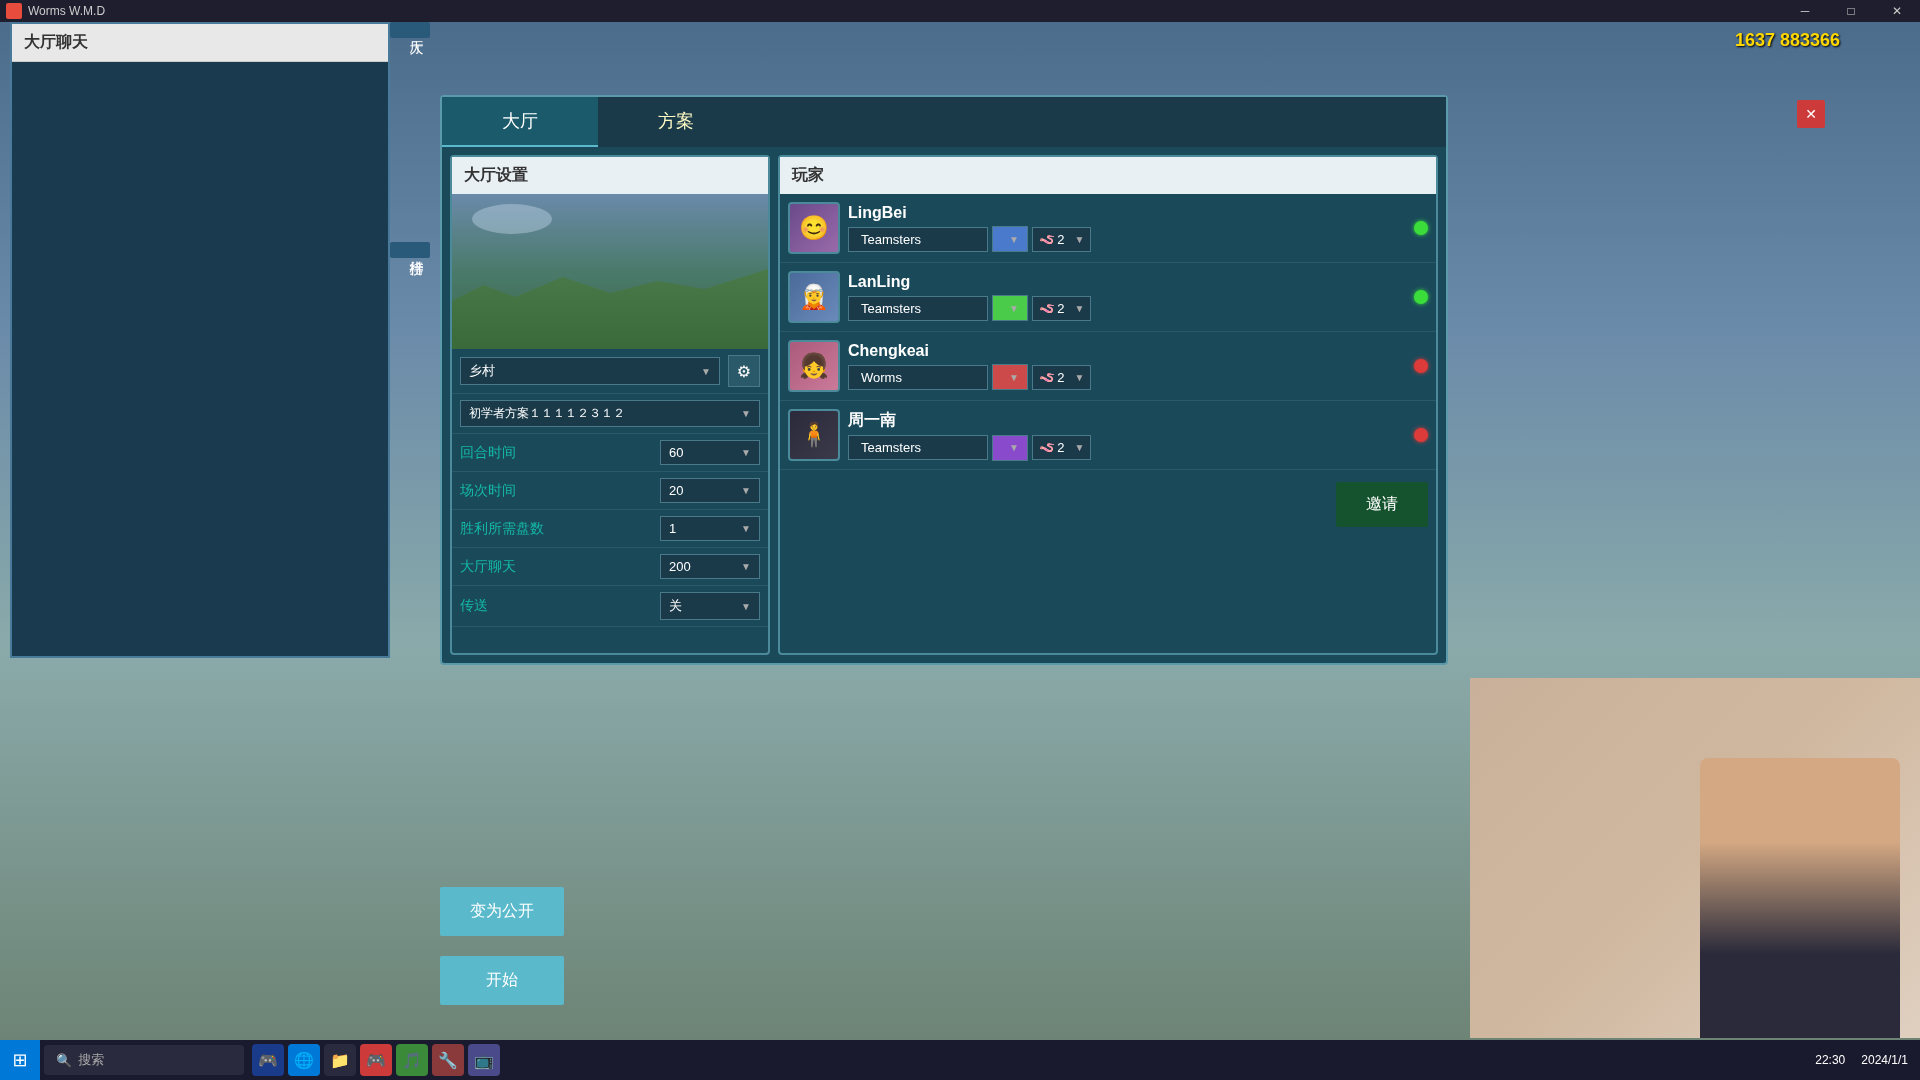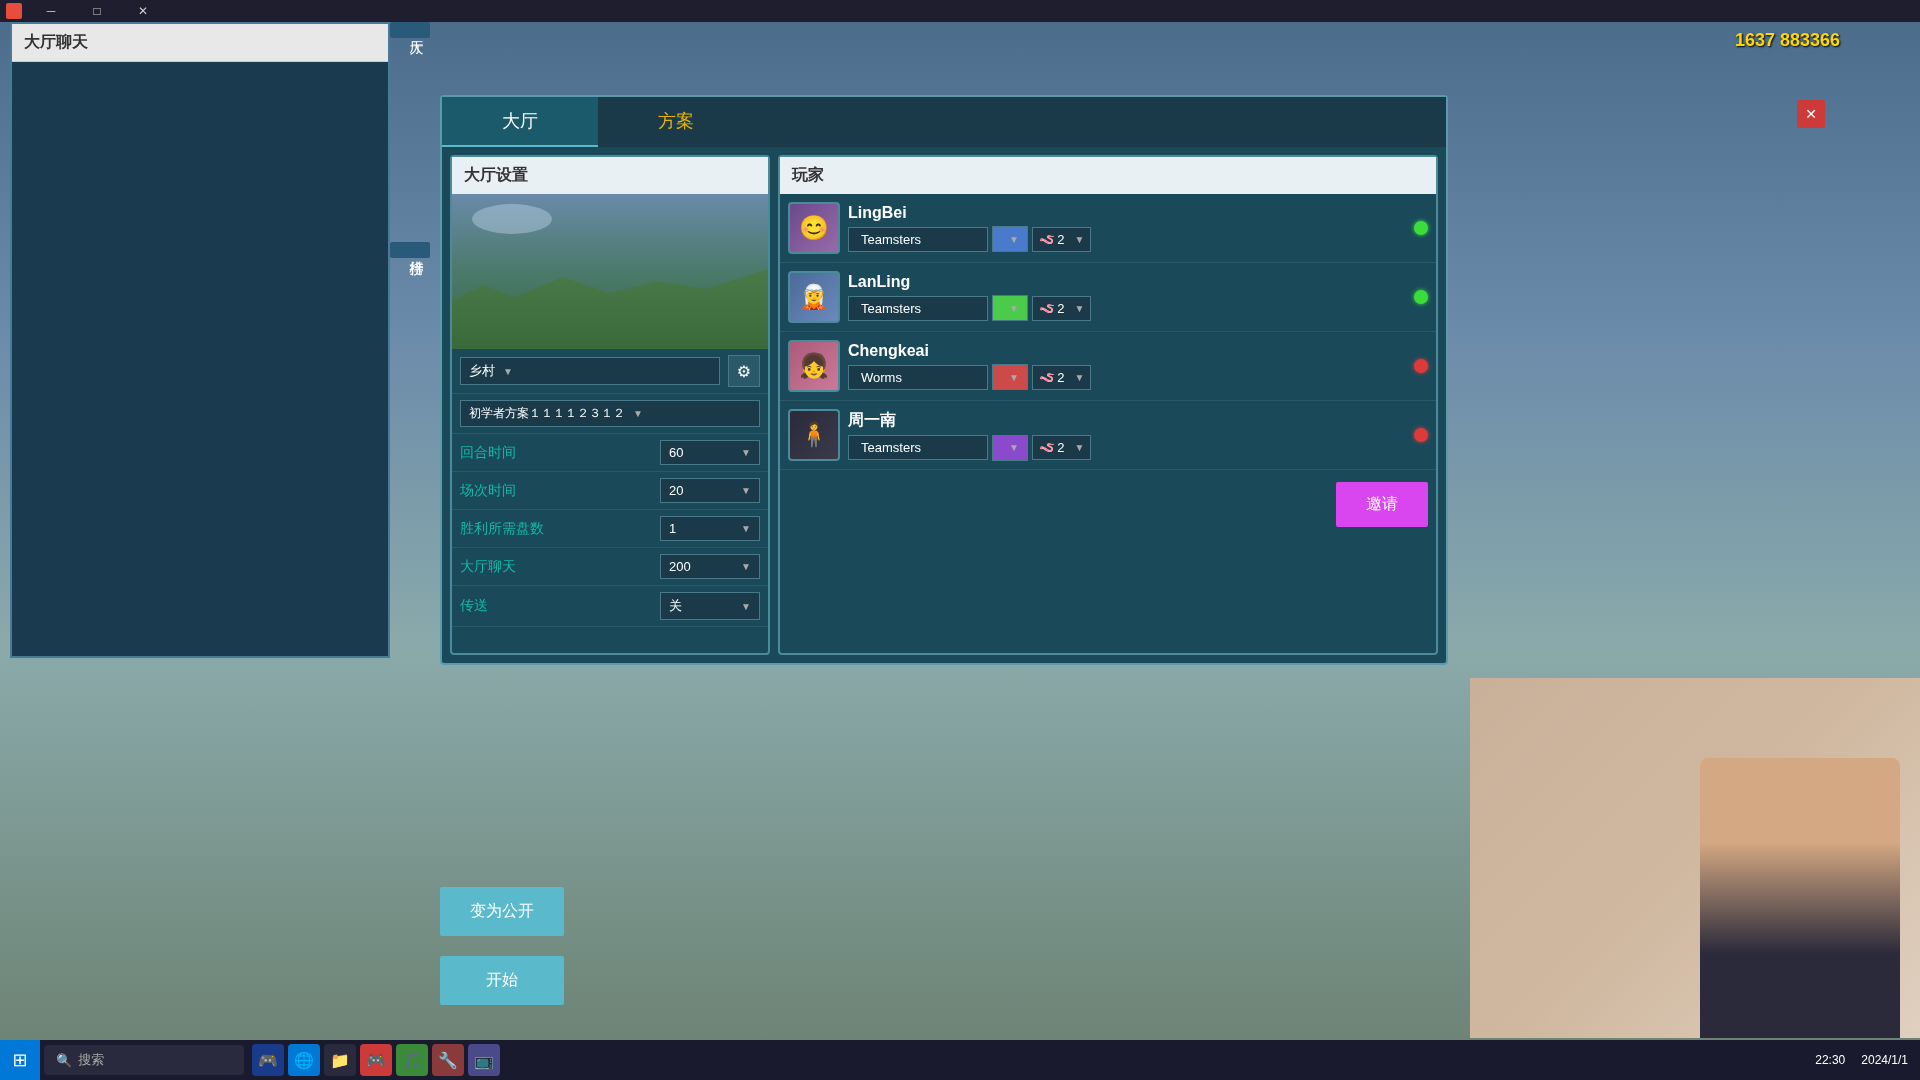--- a/index.html
+++ b/index.html
@@ -191,21 +191,21 @@
     }
 
     
     .tab-bar {
       display: flex;
       gap: 0;
       background: #1a3a4a;
     }
     .tab {
       padding: 12px 60px;
-      color: #eab308;
+      color: #fef9c3;
       font-size: 18px;
       cursor: pointer;
       border-bottom: 2px solid transparent;
     }
     .tab.active {
       background: #1a5a6a;
       color: white;
       border-bottom: 2px solid #5abacc;
     }
 
@@ -289,20 +289,21 @@
     .setting-select-wide {
       flex: 1;
       background: #1a3a4a;
       border: 1px solid #4a7a8a;
       color: white;
       padding: 4px 8px;
       font-size: 13px;
       cursor: pointer;
       display: flex;
       align-items: center;
+      justify-content: space-between;
     }
     .dropdown-arrow {
       color: #aaa;
       font-size: 10px;
       margin-left: 8px;
     }
     .gear-btn {
       width: 32px;
       height: 32px;
       background: #2a5a6a;
@@ -413,21 +414,21 @@
       width: 14px;
       height: 14px;
       border-radius: 50%;
       flex-shrink: 0;
     }
     .dot-green { background: #3add3a; box-shadow: 0 0 4px #3add3a; }
     .dot-red { background: #dd3a3a; box-shadow: 0 0 4px #dd3a3a; }
 
     
     .invite-btn {
-      background: #d946ef;
+      background: #14532d;
       color: white;
       padding: 12px 30px;
       font-size: 16px;
       font-family: inherit;
       border: none;
       cursor: pointer;
       border-radius: 2px;
       margin: 12px 8px 8px auto;
       display: block;
     }
@@ -499,20 +500,21 @@
       border-radius: 8px 8px 0 0;
     }
   </style>
 </head>
 <body>
 
 <div class="bg-scene"></div>
 
 <div class="title-bar">
   <div class="title-bar-icon"></div>
+  <span class="title-bar-text">Worms W.M.D</span>
   <div class="title-bar-controls">
     <div class="title-bar-btn">─</div>
     <div class="title-bar-btn">□</div>
     <div class="title-bar-btn close">✕</div>
   </div>
 </div>
 
 <div class="score-display">1637 883366</div>
 
 <div class="chat-panel">

